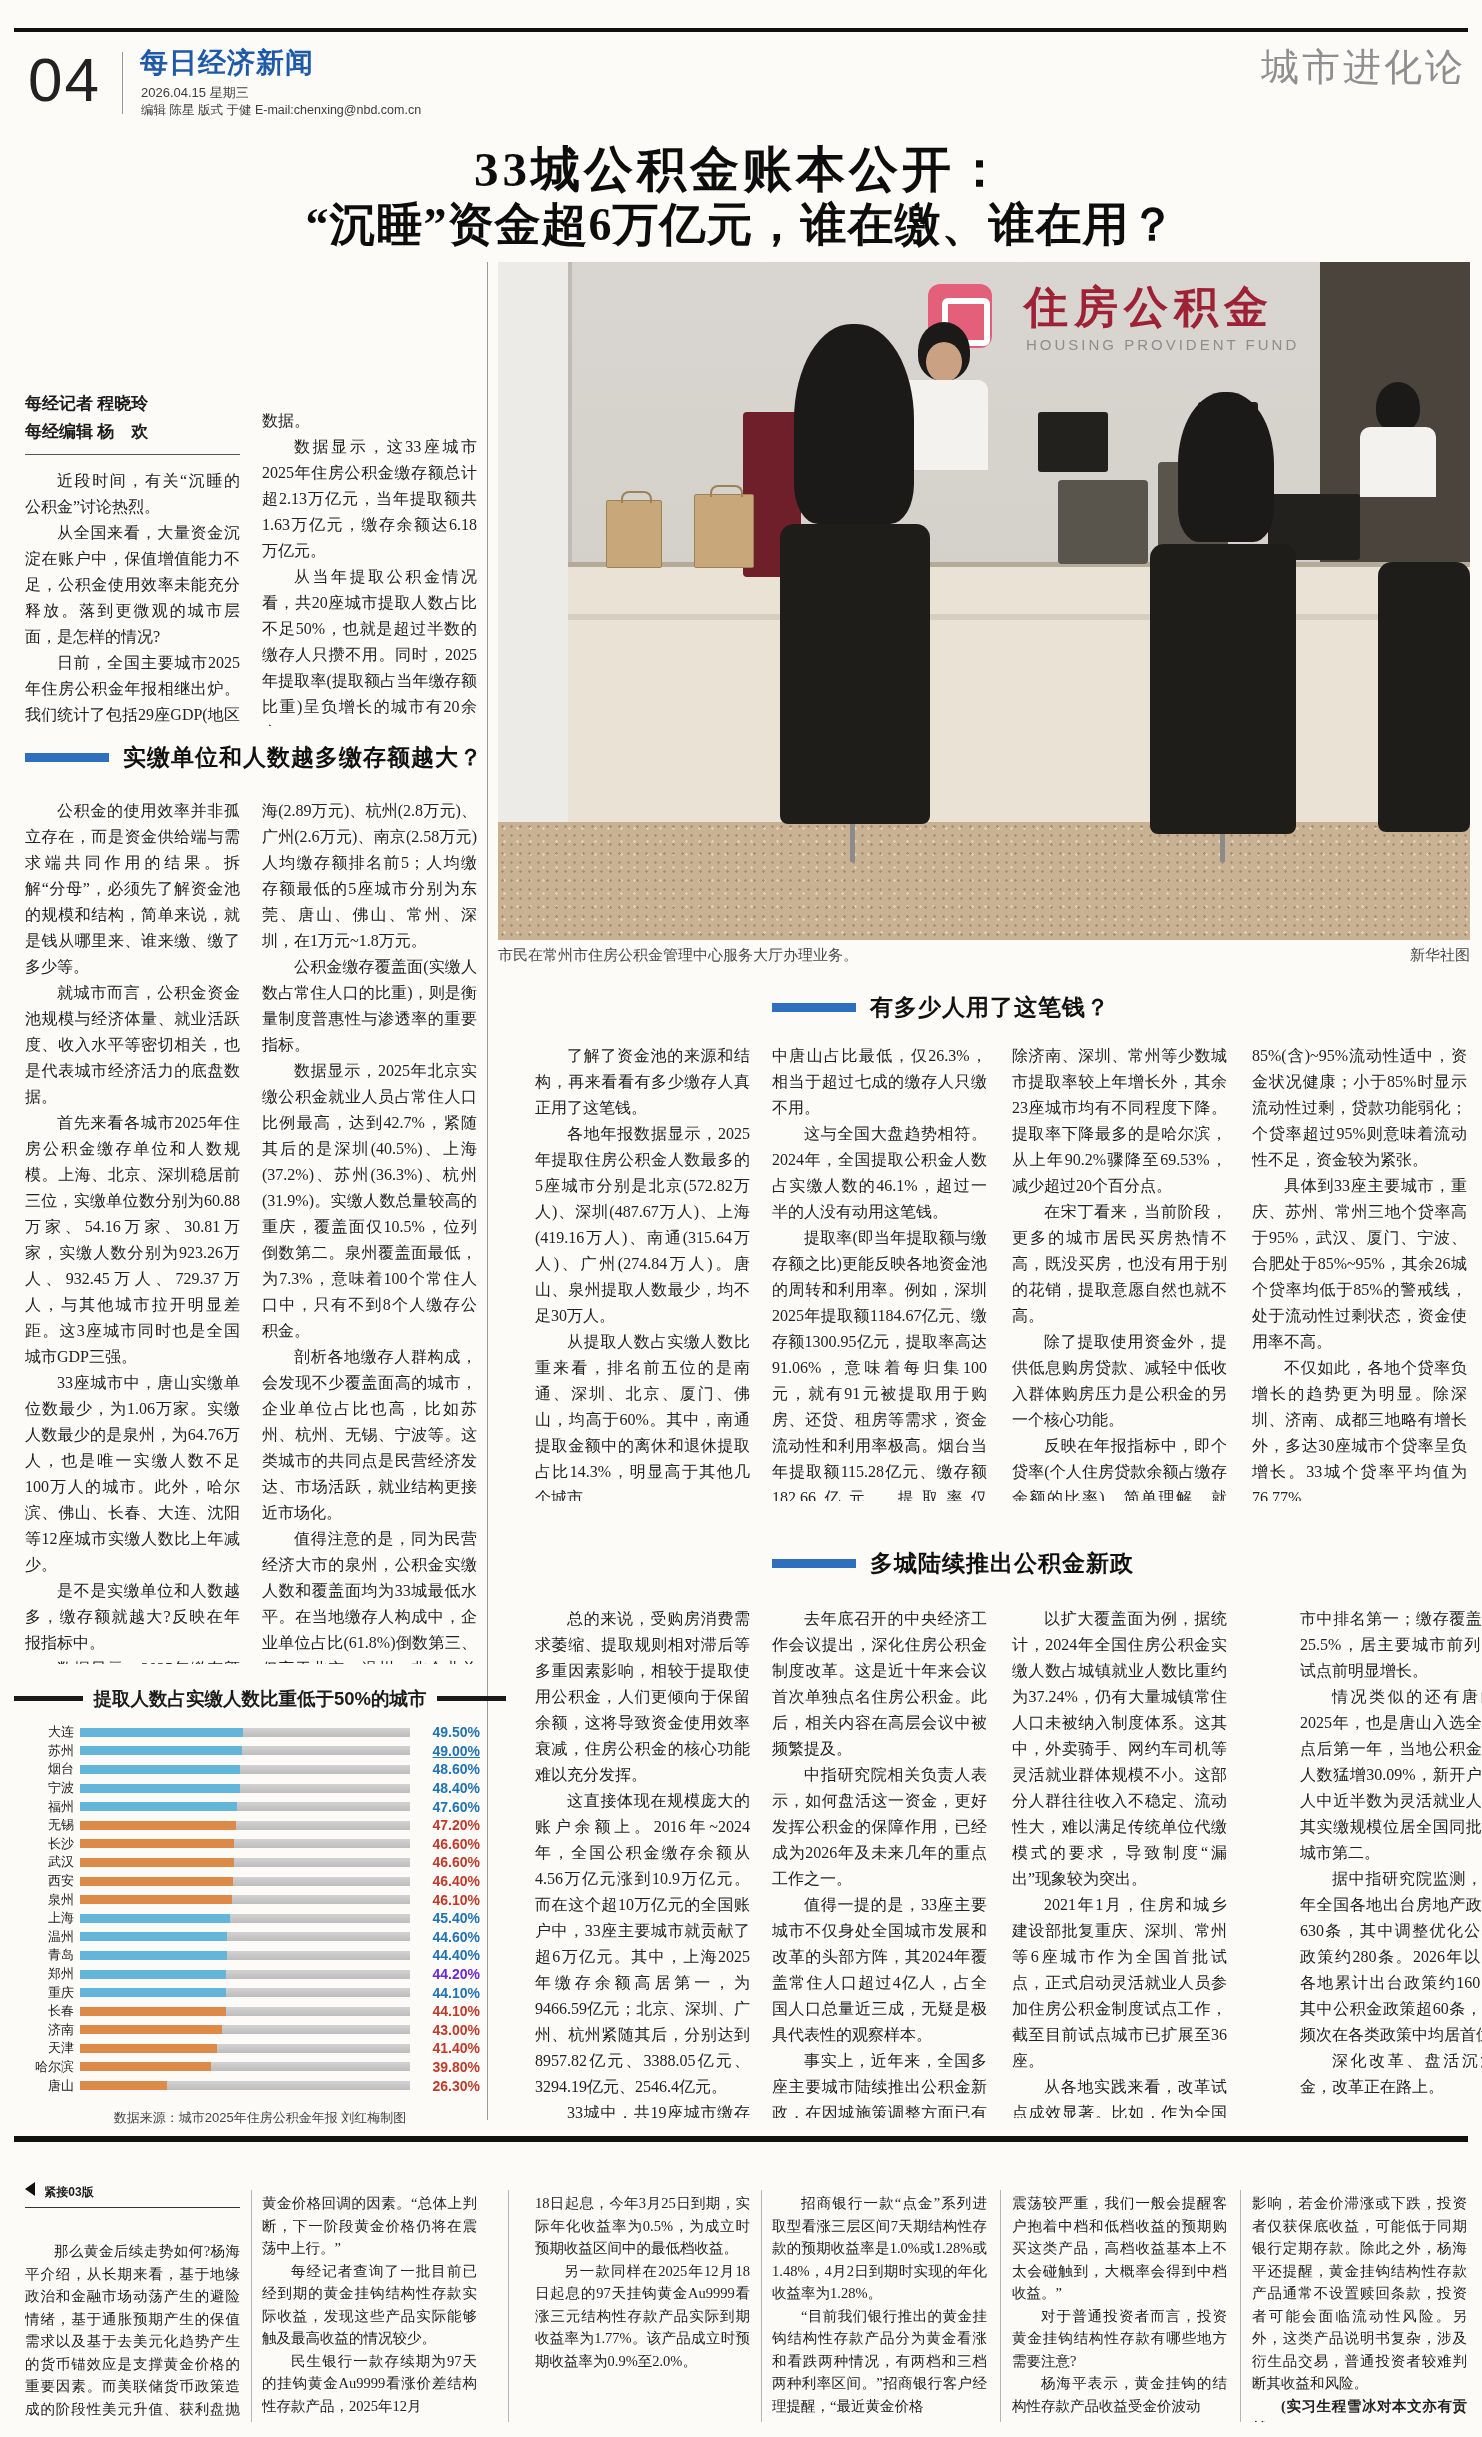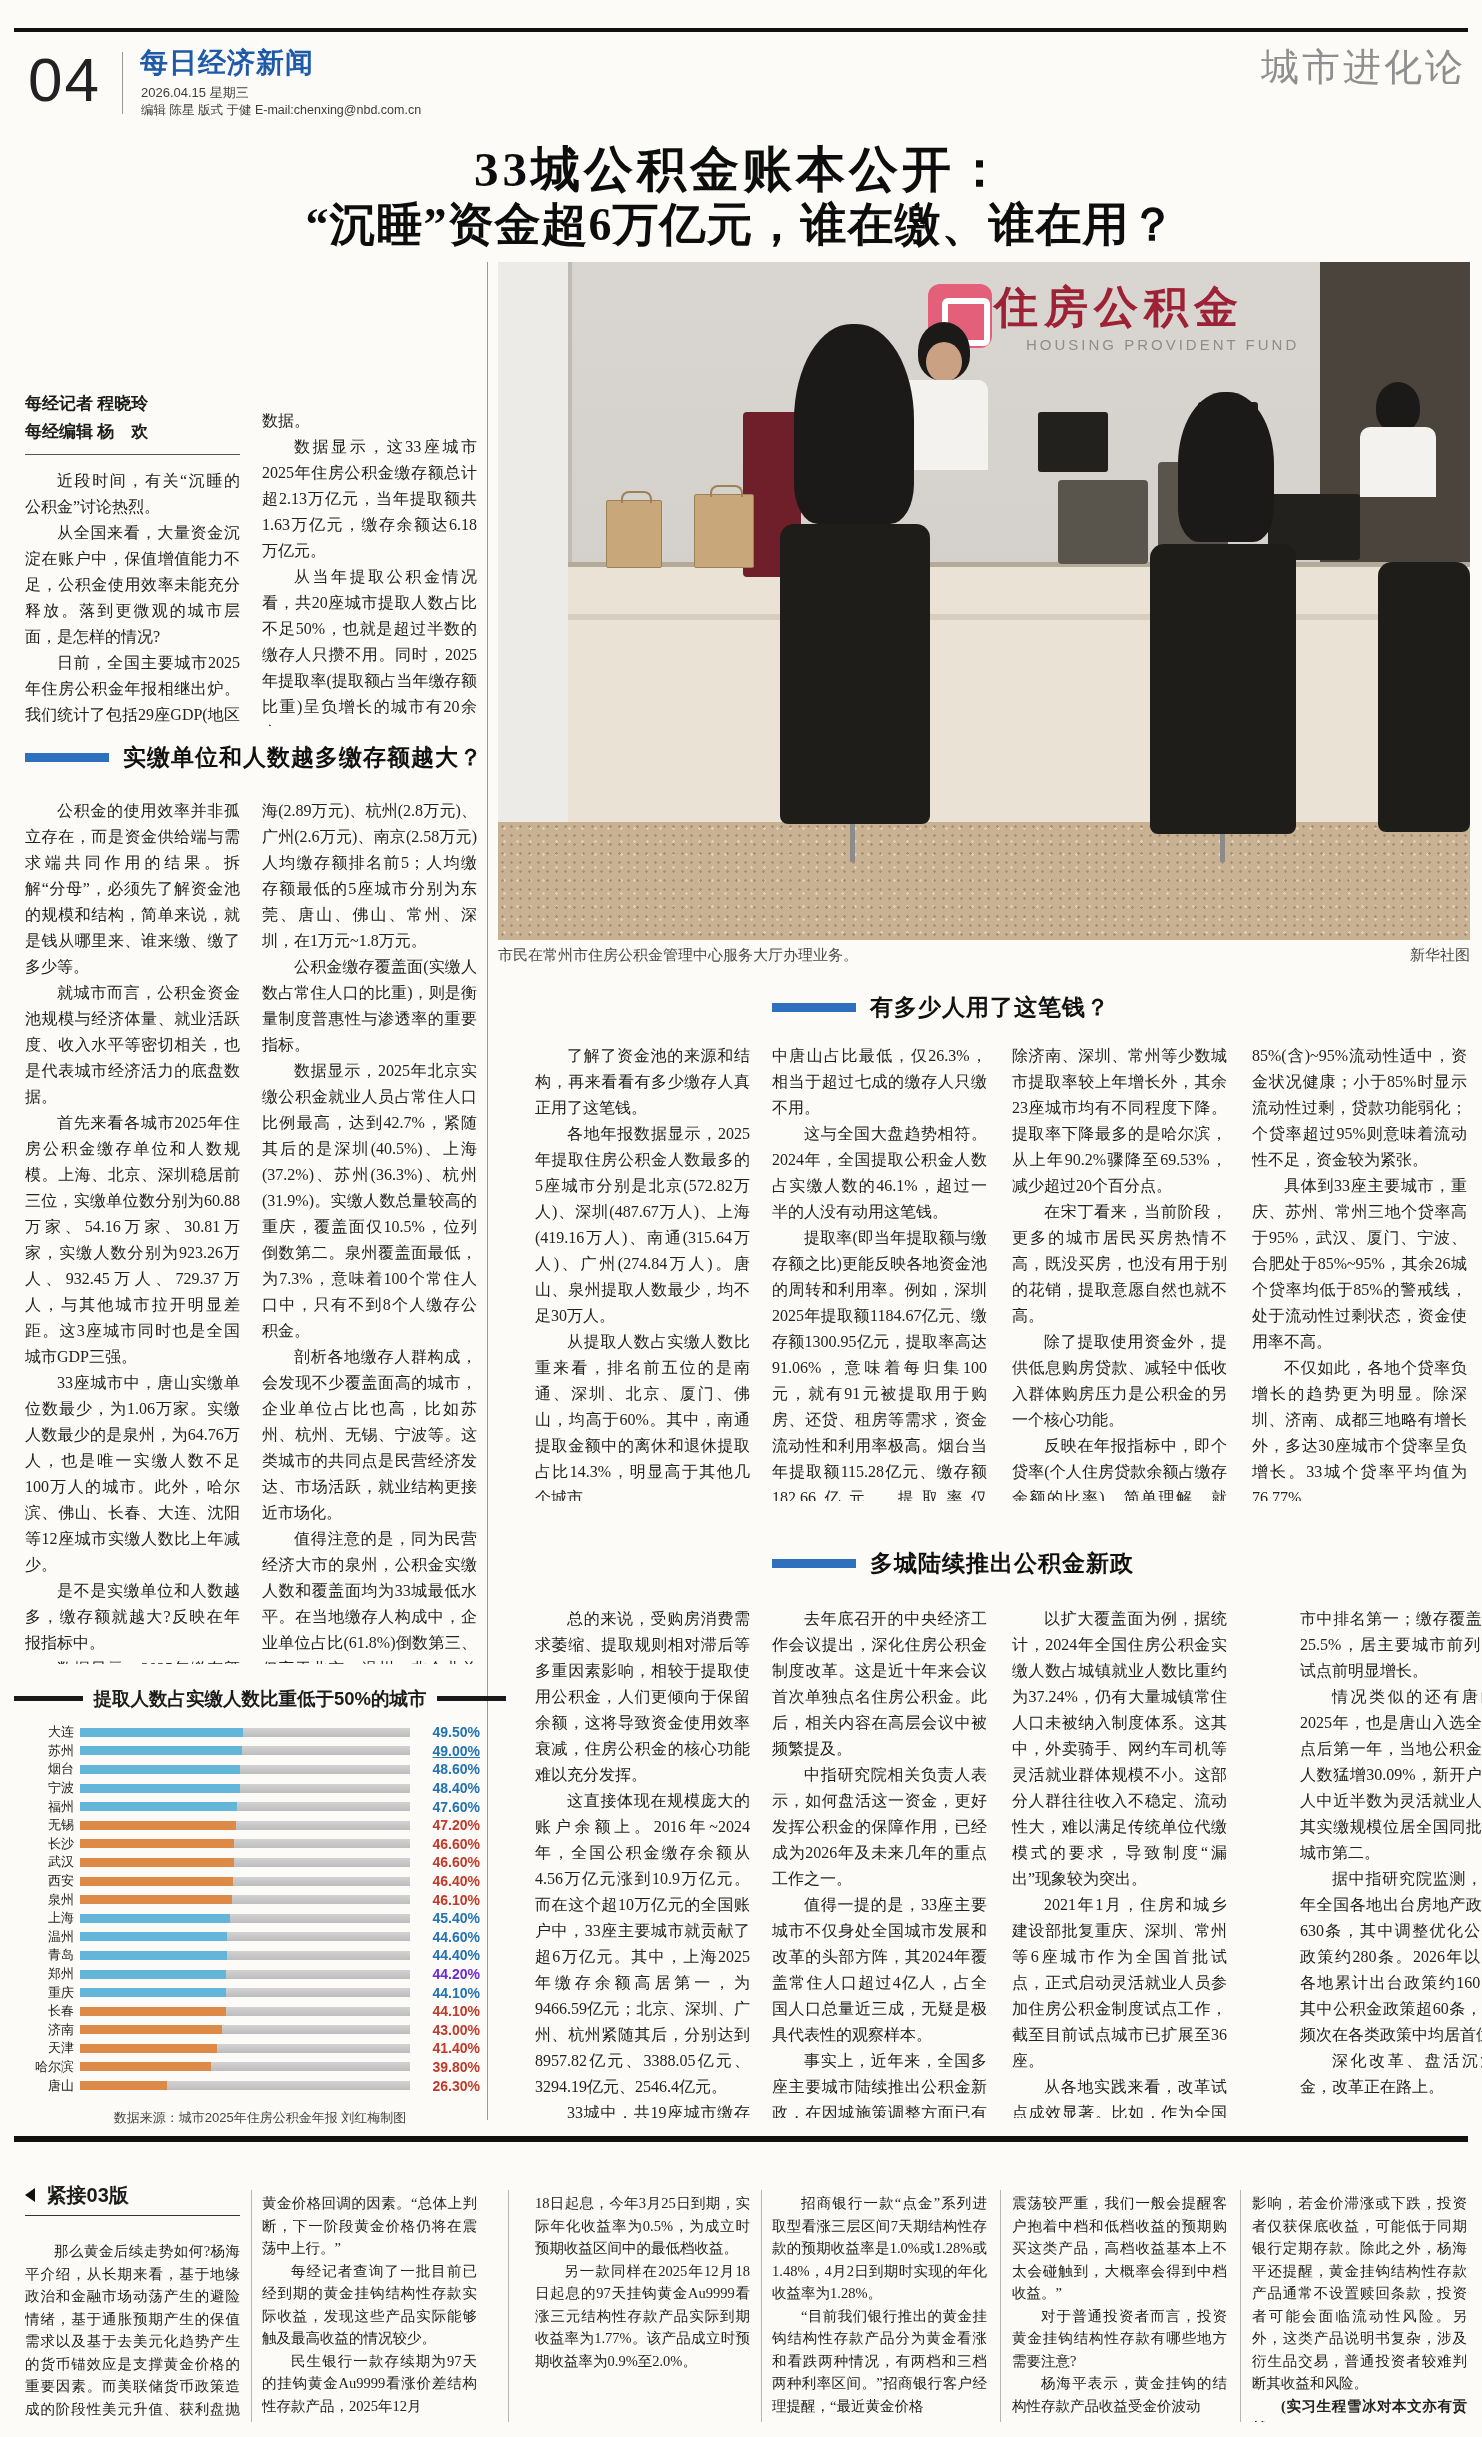--- a/index.html
+++ b/index.html
@@ -36,21 +36,21 @@
               letter-spacing:1px;color:#111;white-space:nowrap;}
   .vdivider{position:absolute;left:487px;top:262px;width:1px;height:1858px;background:#9a9a9a;}
   
   .photo{position:absolute;left:498px;top:262px;width:972px;height:678px;overflow:hidden;
          background:linear-gradient(#d9d6d1 0%,#d3d0ca 55%,#c6c2ba 100%);}
   .ph-pillar{position:absolute;left:0;top:0;width:70px;height:678px;background:#edebe7;border-right:4px solid #bfbcb6;}
   .ph-darkright{position:absolute;right:0;top:0;width:150px;height:430px;background:#4a443c;}
   .ph-signband{position:absolute;left:430px;top:16px;width:400px;height:110px;}
   .ph-logo{position:absolute;left:0;top:6px;width:64px;height:64px;background:#e4607a;border-radius:12px;}
   .ph-logo:after{content:"";position:absolute;left:14px;top:14px;width:36px;height:36px;border:6px solid #fff;border-radius:6px;}
-  .ph-sign-cn{position:absolute;left:66px;top:0;font-size:44px;font-weight:bold;color:#9e2235;letter-spacing:6px;
+  .ph-sign-cn{position:absolute;left:96px;top:0;font-size:44px;font-weight:bold;color:#9e2235;letter-spacing:6px;
               font-family:Liberation Serif, serif;}
   .ph-sign-en{position:absolute;left:98px;top:58px;font-size:15px;color:#8d8d8d;letter-spacing:3px;
               font-family:"Liberation Sans","DejaVu Sans",sans-serif;}
   .ph-counter{position:absolute;left:70px;top:300px;width:902px;height:260px;background:#eae3d5;
               border-top:5px solid #b3aa99;}
   .ph-countershadow{position:absolute;left:70px;top:352px;width:902px;height:6px;background:#d6cfc0;}
   .ph-floor{position:absolute;left:0;top:560px;width:972px;height:118px;background:#c9b293;
             background-image:radial-gradient(#a98f6d 1px,transparent 1.5px),radial-gradient(#e3d3b4 1px,transparent 1.5px);
             background-size:9px 9px,13px 13px;}
   .ph-banner{position:absolute;left:245px;top:150px;width:58px;height:165px;background:#6e1f2a;border-radius:4px;}
@@ -76,21 +76,21 @@
                 font-family:"Liberation Sans","DejaVu Sans",sans-serif;color:#222;white-space:nowrap;}
   .crow .ctrack{width:330px;height:9px;background:linear-gradient(#d2d2d2,#bdbdbd);position:relative;}
   .crow .cbar{position:absolute;left:0;top:0;height:9px;}
   .crow .cval{width:70px;text-align:right;font-size:14px;font-weight:bold;
               font-family:"Liberation Sans","DejaVu Sans",sans-serif;}
   .chart-source{margin-top:14px;font-size:13px;color:#444;text-align:center;
                 font-family:"Liberation Sans","DejaVu Sans",sans-serif;}
   
   .bottomrule{position:absolute;left:14px;top:2136px;width:1454px;height:5px;background:#111;
               border-bottom:1px solid #111;}
-  .jump{position:absolute;left:25px;top:2182px;width:215px;font-size:20px;font-weight:bold;
+  .jump{position:absolute;left:25px;top:2182px;width:215px;font-size:12px;font-weight:bold;
         font-family:"Liberation Sans","DejaVu Sans",sans-serif;border-bottom:1px solid #333;padding-bottom:6px;}
   .jump .tri{display:inline-block;width:0;height:0;border-top:7px solid transparent;border-bottom:7px solid transparent;
              border-right:10px solid #111;margin-right:6px;}
   .gold{font-size:14.5px;line-height:22.5px;}
   .gold-div{position:absolute;top:2190px;width:1px;height:232px;background:#b5b5b5;}
 </style>
 </head>
 <body>
 
 <div class="page">

